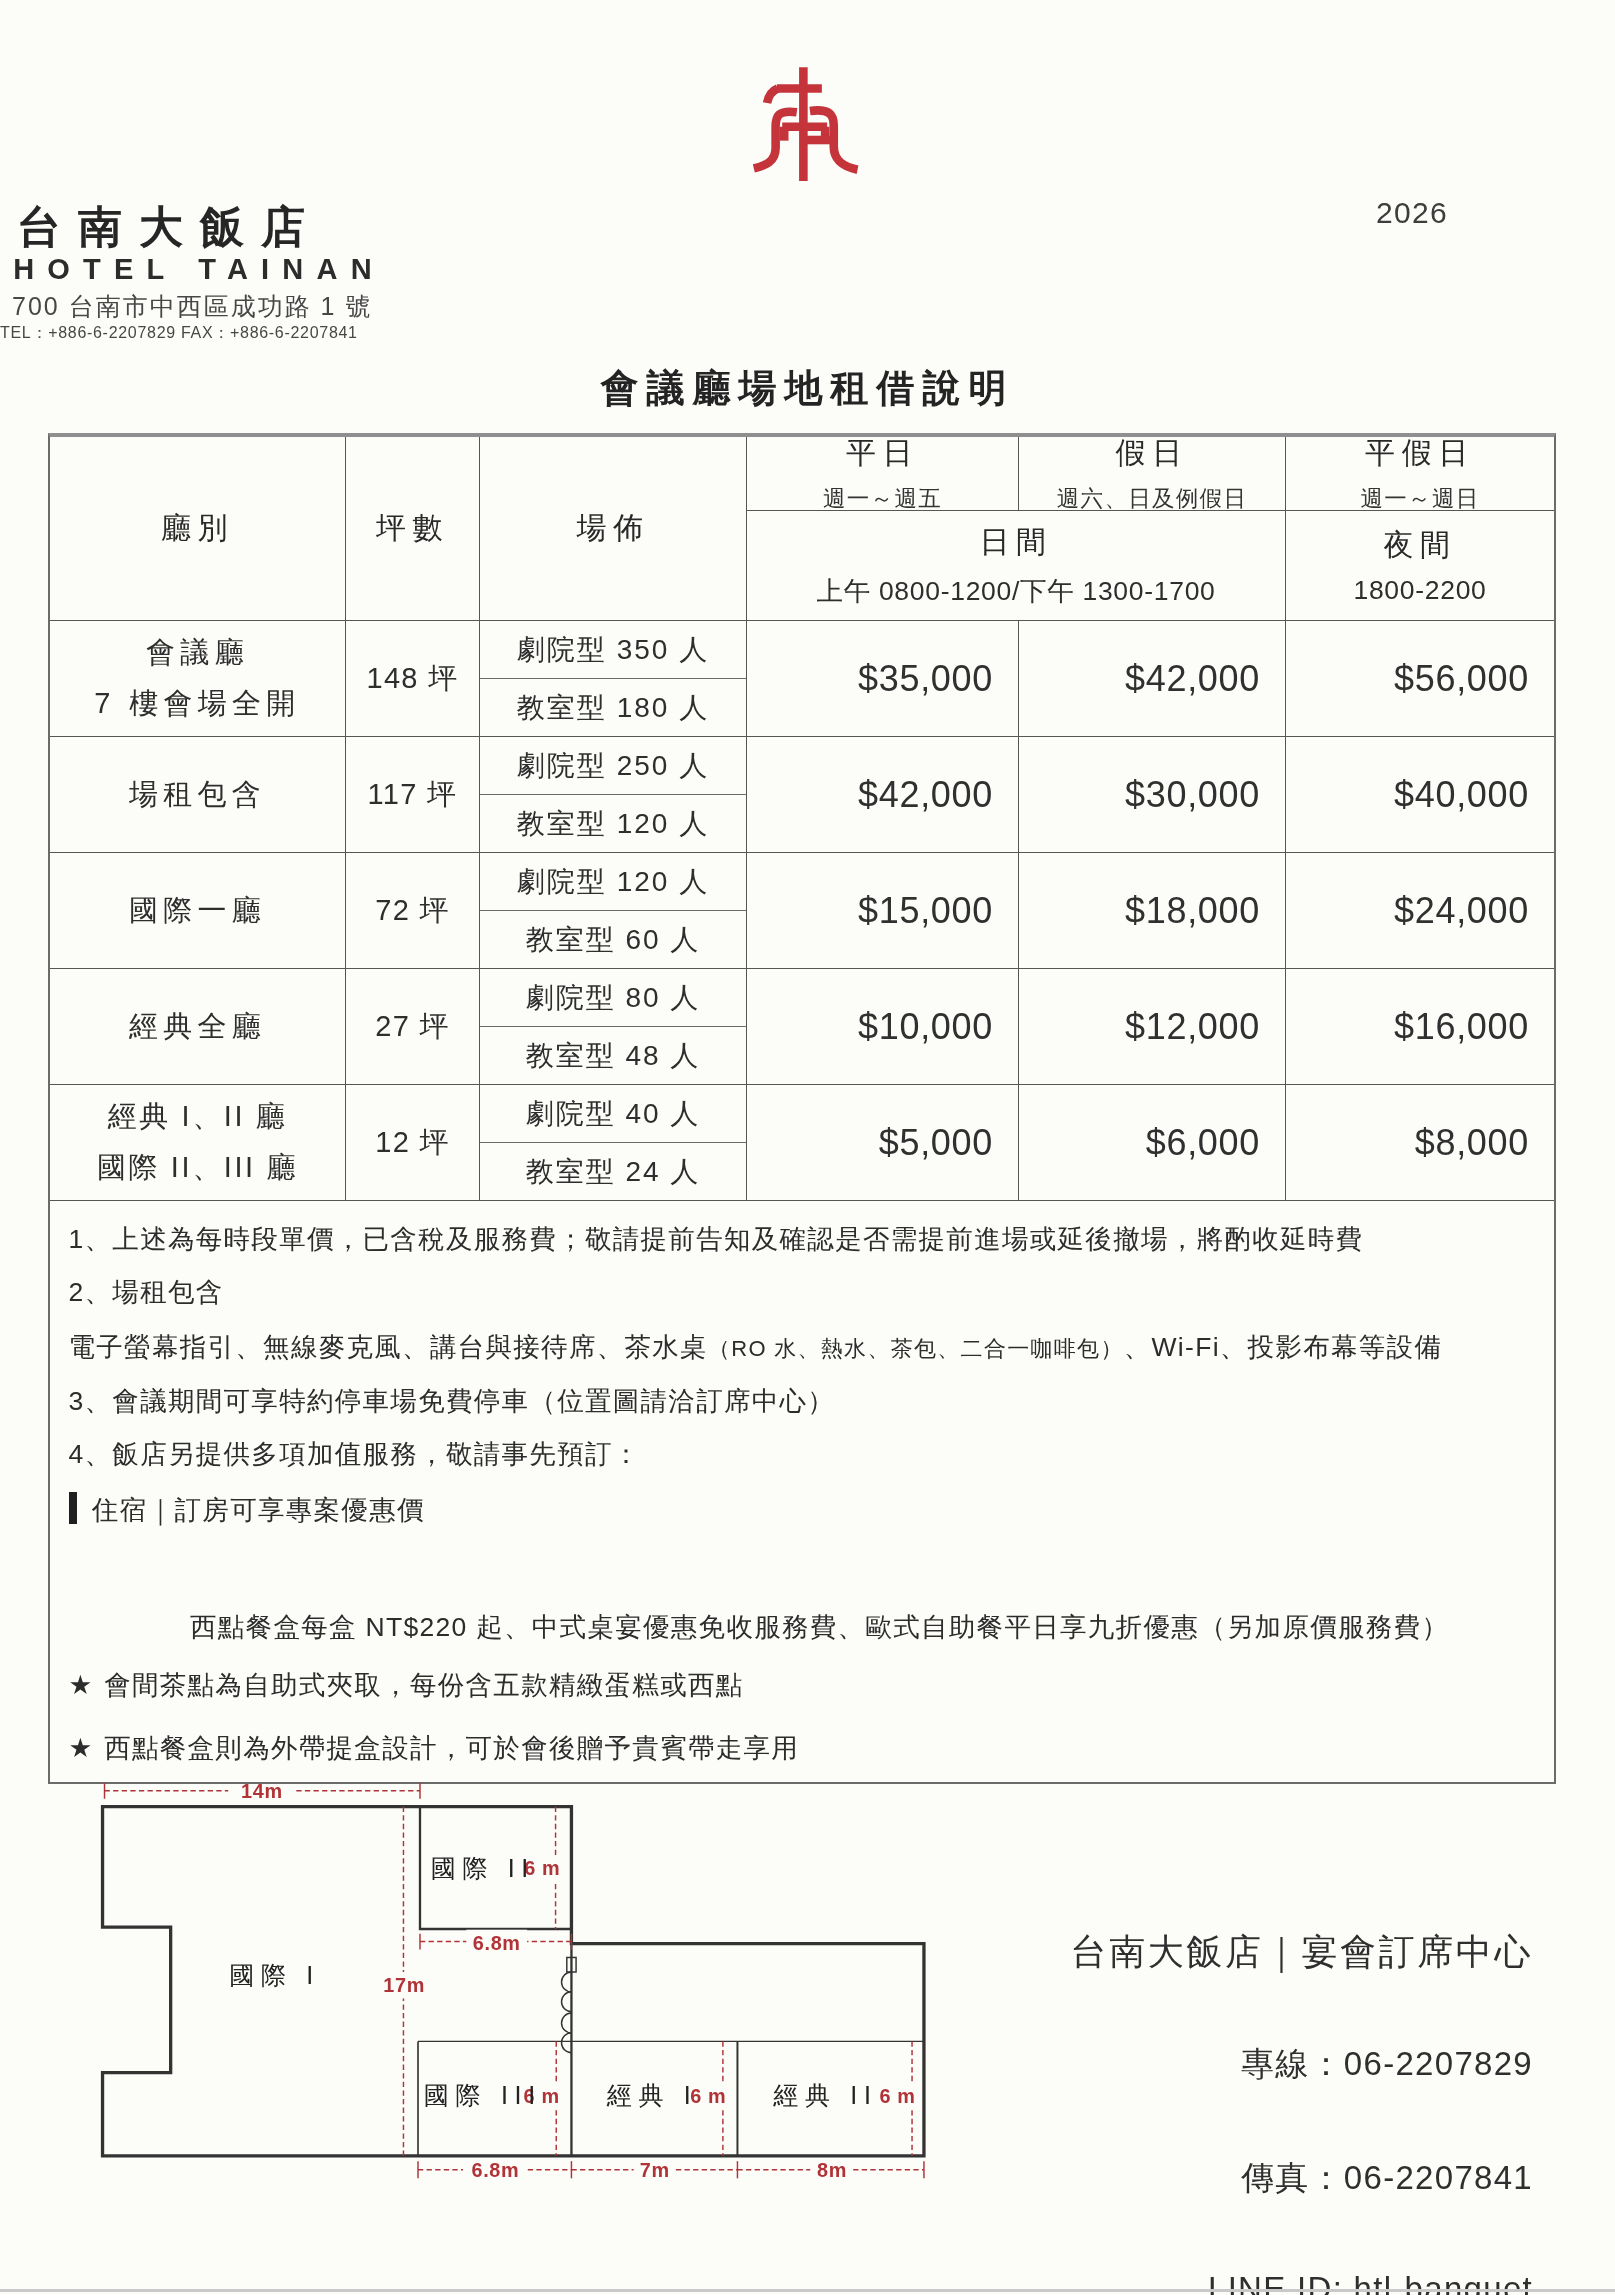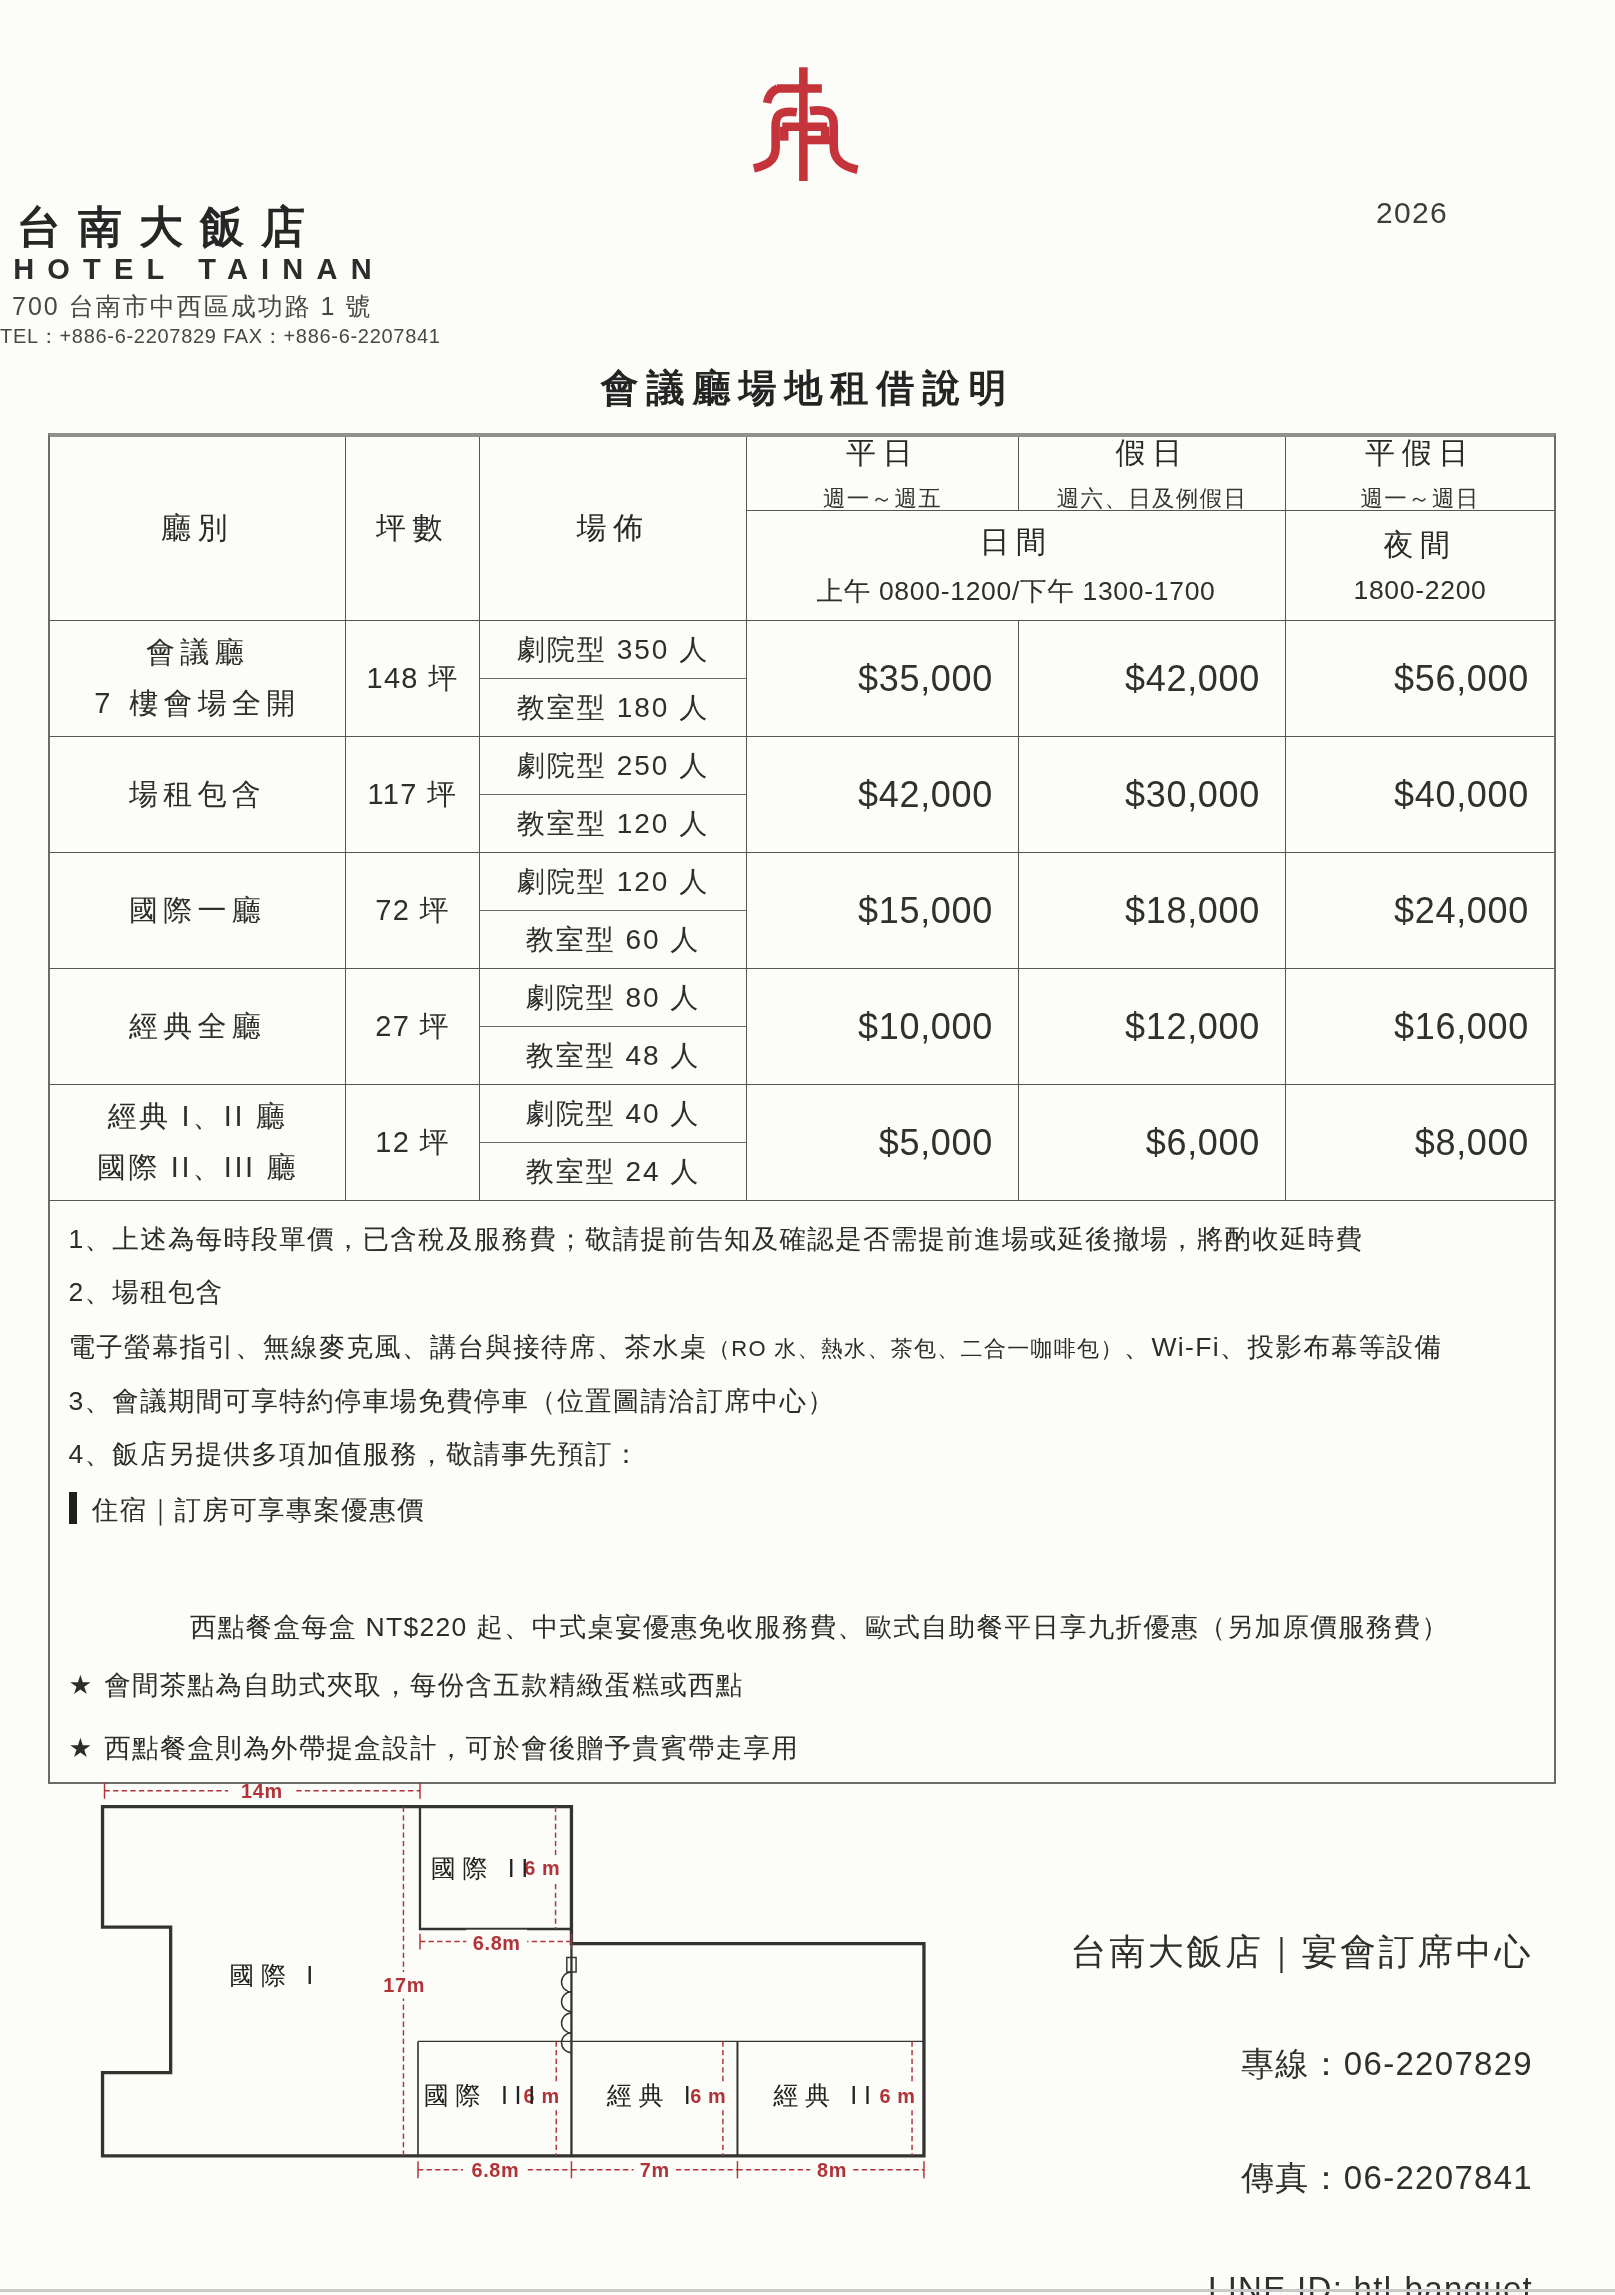--- a/index.html
+++ b/index.html
@@ -4,21 +4,21 @@
 <style>
   html,body{margin:0;padding:0;background:#e8e8e6;}
   .page{position:relative;width:1615px;height:2295px;background:#fcfcf9;overflow:hidden;
         font-family:"Liberation Sans",sans-serif;color:#2b2b2b;}
   .logo{position:absolute;top:58px;left:736px;width:142px;height:129px;}
   .hotel-zh{position:absolute;top:198px;left:0;width:100%;font-size:44px;font-weight:600;
             letter-spacing:17px;text-indent:17px;color:#262626;}
   .hotel-en{position:absolute;top:253px;left:0;width:100%;font-size:29px;font-weight:700;
             letter-spacing:13.2px;text-indent:13.2px;color:#2c2c2c;}
   .addr{position:absolute;top:290px;left:12px;width:100%;font-size:25px;color:#474747;letter-spacing:2px;}
-  .telfax{position:absolute;top:323px;left:0;width:100%;font-size:20px;color:#474747;letter-spacing:0.7px;}
+  .telfax{position:absolute;top:323px;left:0;width:100%;font-size:16px;color:#474747;letter-spacing:0.7px;}
   .year{position:absolute;top:196px;left:1376px;font-size:30px;color:#3d3d3d;letter-spacing:1.3px;}
   .doc-title{position:absolute;top:363px;left:0;width:100%;text-align:center;
              font-size:38px;font-weight:600;letter-spacing:8px;color:#242424;}
   
   .tbox{position:absolute;left:48px;top:433px;width:1508px;height:1351px;
         border:2.6px solid #6b6b6b;border-top:4px solid #8f8f8f;box-sizing:border-box;}
   .grid{display:grid;width:100%;
         grid-template-columns:296px 134px 267px 272px 267px 268px;
         grid-template-rows:74px 110px 116px 116px 116px 116px 116px;}
   .cell{border-right:1.7px solid #565656;border-bottom:1.7px solid #565656;

